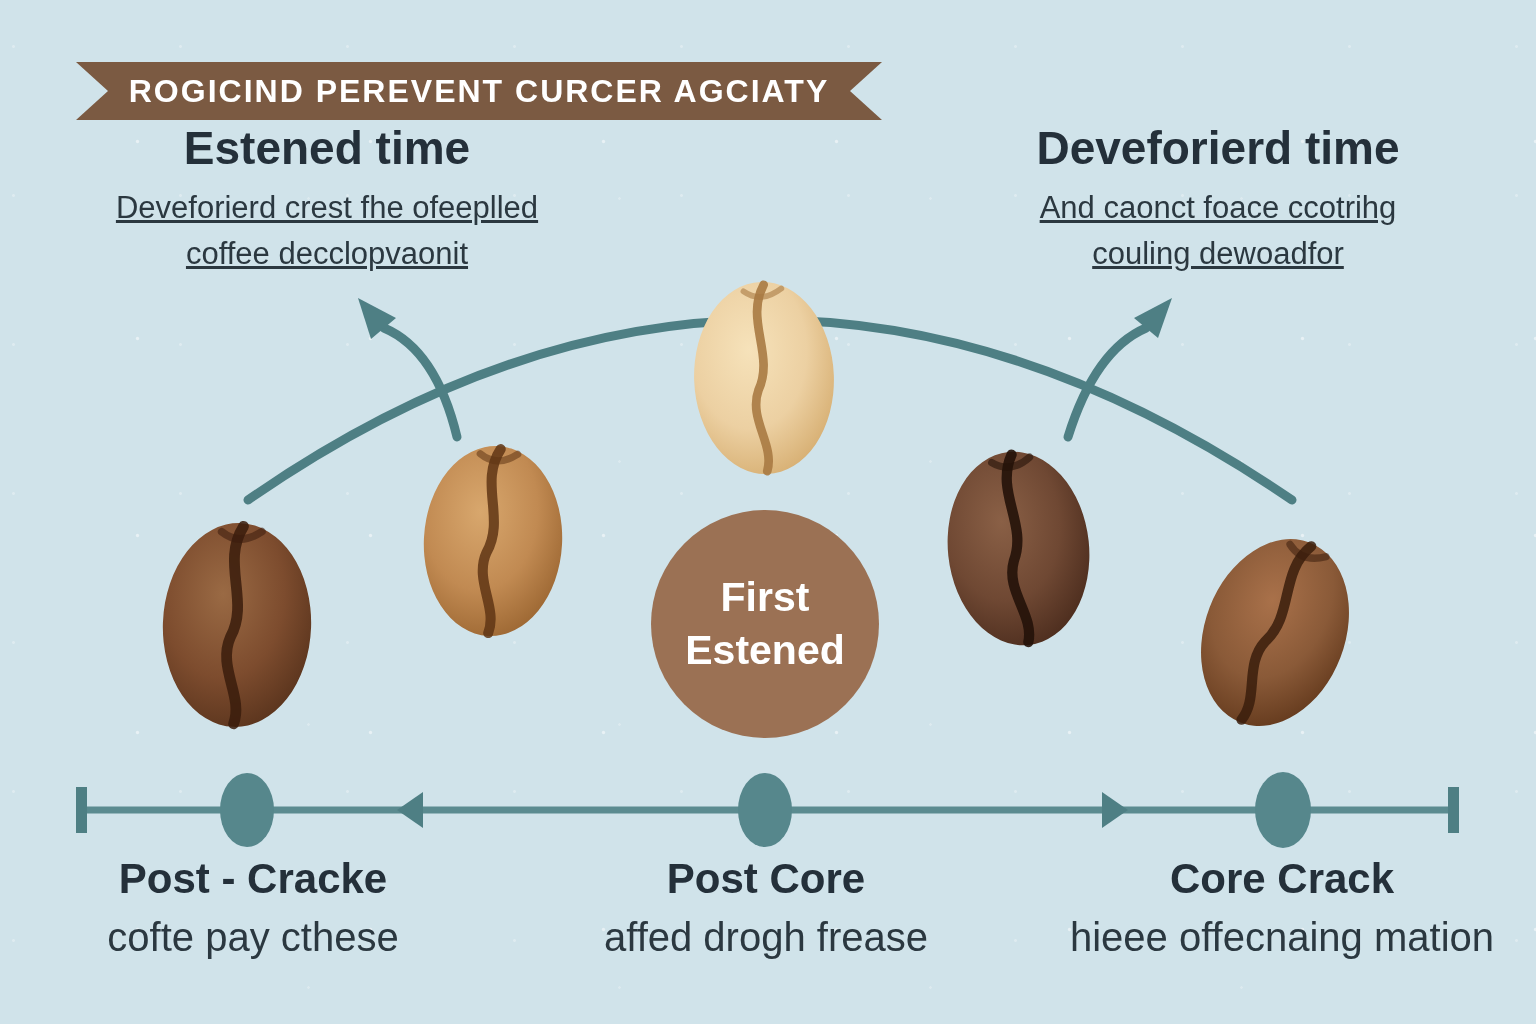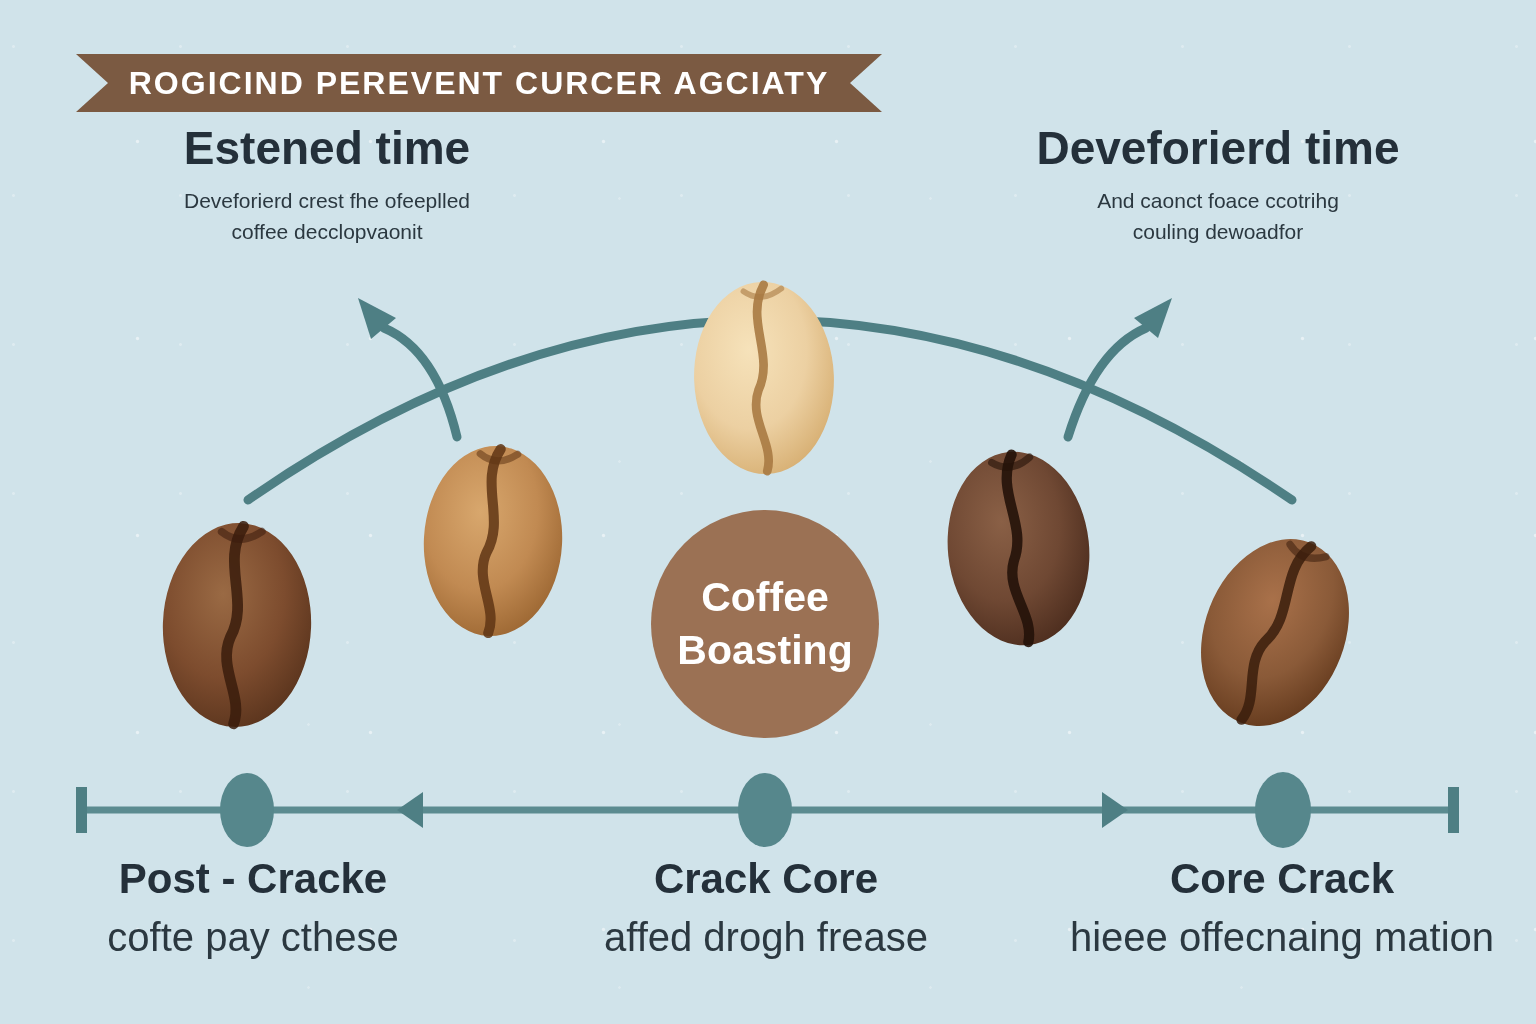--- a/index.html
+++ b/index.html
@@ -11,35 +11,35 @@
     background-image:
       radial-gradient(circle, rgba(255,255,255,.5) 1.2px, transparent 2.2px),
       radial-gradient(circle, rgba(255,255,255,.3) 1px, transparent 1.8px),
       radial-gradient(circle, rgba(255,255,255,.25) 1px, transparent 1.6px);
     background-size:233px 197px, 167px 149px, 311px 263px;
     background-position:21px 43px, 97px 121px, 153px 67px;
     font-family:"Liberation Sans", sans-serif;
   }
   
   .ribbon{
-    position:absolute;left:76px;top:54px;width:806px;height:58px;
+    position:absolute;left:76px;top:62px;width:806px;height:58px;
     background:#7b5a42;
     clip-path:polygon(0 0,100% 0,calc(100% - 32px) 50%,100% 100%,0 100%,32px 50%);
     display:flex;align-items:center;justify-content:center;
   }
   .ribbon span{
     color:#ffffff;font-weight:700;font-size:32px;letter-spacing:2px;
     white-space:nowrap;
   }
   
   .side-block{position:absolute;width:520px;text-align:center;}
   .side-block.left{left:67px;top:122px;}
   .side-block.right{left:958px;top:122px;}
   .side-title{font-size:46px;font-weight:700;color:#24303a;line-height:1.15;margin:0;}
-  .side-desc{font-size:21px;color:#2b3840;line-height:1.5;margin:10px 0 0 0;}
+  .side-desc{font-size:31px;color:#2b3840;line-height:1.5;margin:10px 0 0 0;text-decoration:underline;}
   
   #overlay{position:absolute;left:0;top:0;z-index:1;}
   
   .bean{position:absolute;z-index:2;}
   .bean svg{display:block;width:100%;height:100%;}
   
   .center-circle{
     position:absolute;left:651px;top:510px;width:228px;height:228px;z-index:2;
     background:#9b7154;border-radius:50%;
     display:flex;flex-direction:column;align-items:center;justify-content:center;
@@ -167,30 +167,30 @@
           <stop offset="100%" stop-color="#5e3519"></stop>
         </radialGradient>
       </defs>
       <ellipse cx="50" cy="68" rx="48" ry="66" fill="url(#g5)"></ellipse>
       <path d="M52 4 C38 28 58 52 46 76 C38 96 56 114 50 132" fill="none" stroke="#3a1d0c" stroke-width="7" stroke-linecap="round" opacity="0.85"></path>
       <path d="M38 8 Q50 17 64 7" fill="none" stroke="#3a1d0c" stroke-width="5" stroke-linecap="round" opacity="0.55"></path>
     </svg>
   </div>
 
   <div class="center-circle">
-    <span>Coffee</span>
-    <span>Boasting</span>
+    <span>First</span>
+    <span>Estened</span>
   </div>
 
   <div class="stage s1">
     <p class="stage-title">Post - Cracke</p>
     <p class="stage-sub">cofte pay cthese</p>
   </div>
   <div class="stage s2">
-    <p class="stage-title">Crack Core</p>
+    <p class="stage-title">Post Core</p>
     <p class="stage-sub">affed drogh frease</p>
   </div>
   <div class="stage s3">
     <p class="stage-title">Core Crack</p>
     <p class="stage-sub">hieee offecnaing mation</p>
   </div>
 
 </div>
 
 </body></html>

